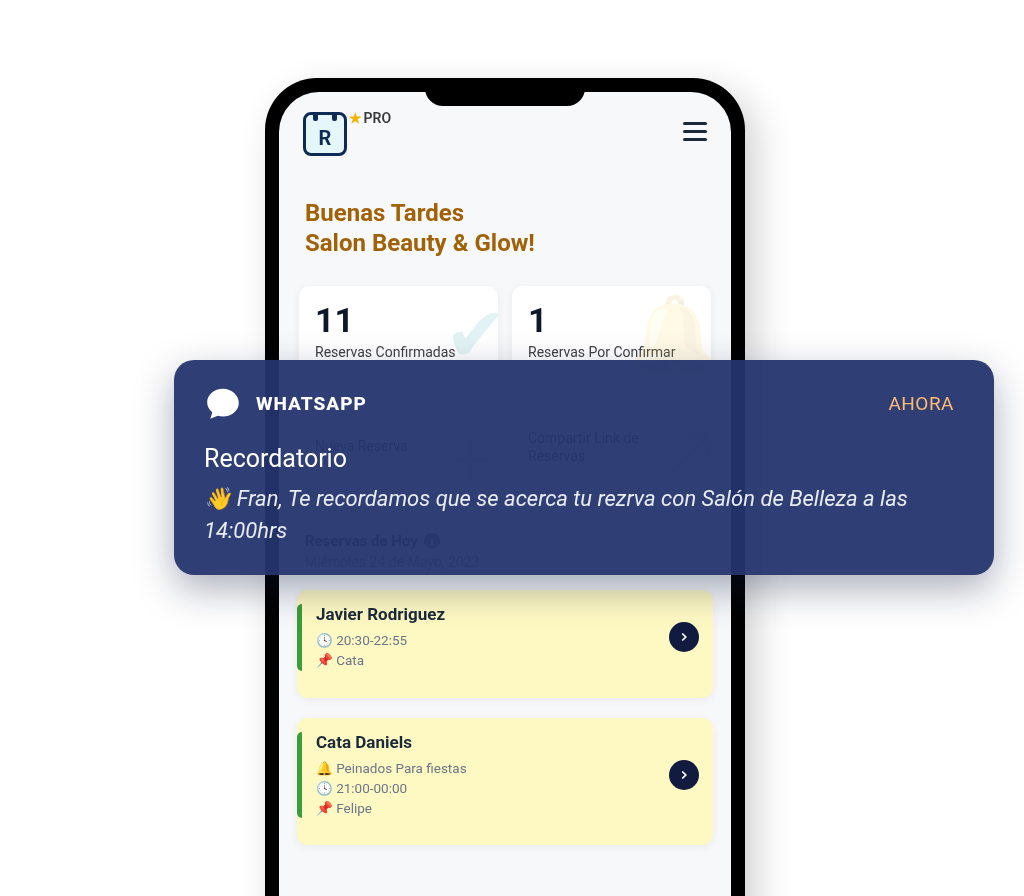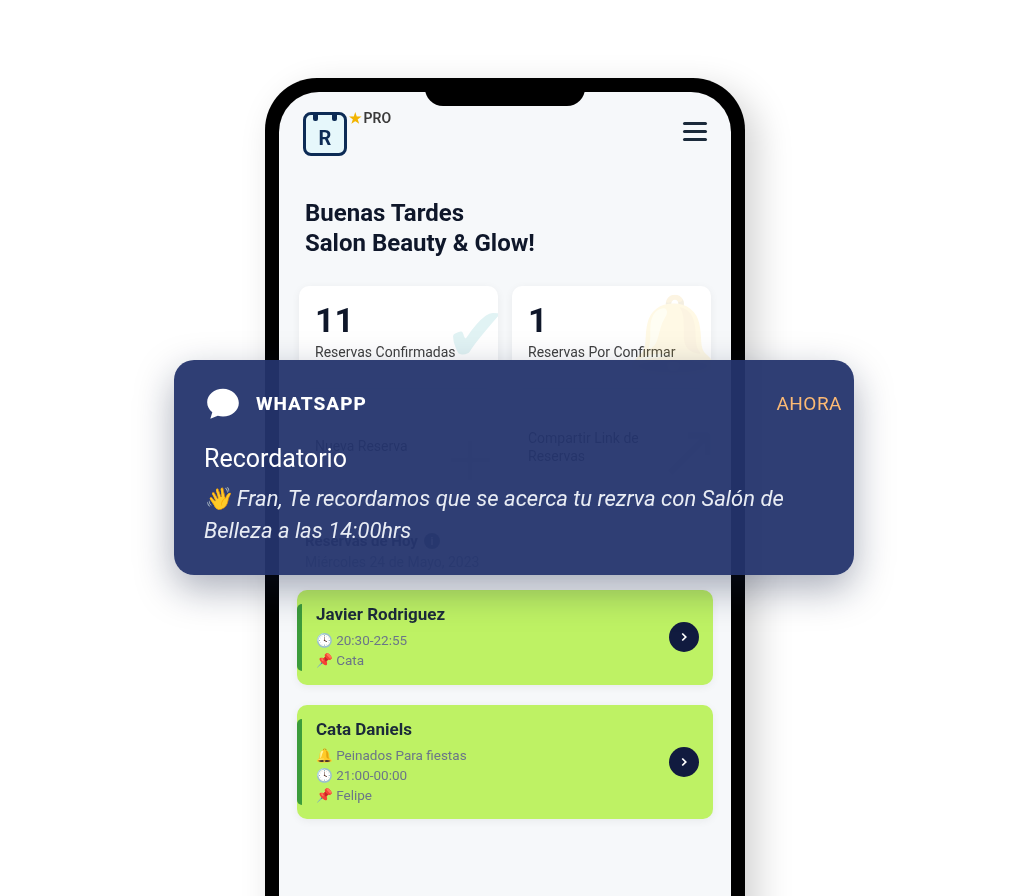--- a/index.html
+++ b/index.html
@@ -115,21 +115,21 @@
     height: 3px;
     background: #1b2a3a;
     border-radius: 2px;
   }
 
   .greeting {
     margin-top: 40px;
     padding: 0 8px;
     font-size: 24px;
     font-weight: 700;
-    color: #0f172a;
+    color: #a16207;
     line-height: 1.25;
   }
 
   
   .card-grid {
     display: grid;
     grid-template-columns: 1fr 1fr;
     gap: 14px;
     margin-top: 28px;
     padding: 0 2px;
@@ -189,24 +189,24 @@
     font-size: 11px;
     font-weight: 700;
   }
   .today-date {
     padding: 4px 8px 0 8px;
     font-size: 14px;
     color: #8c95a4;
   }
 
   .reservation {
-    background: #bef264;
+    background: #fef9c3;
     border-radius: 10px;
     margin-top: 20px;
-    padding: 14px 14px 14px 0;
+    padding: 14px 14px 27px 0;
     display: flex;
     align-items: center;
     box-shadow: 0 2px 8px rgba(0,0,0,0.06);
   }
   .reservation .stripe {
     width: 5px;
     align-self: stretch;
     background: #3c9c3b;
     border-radius: 10px 0 0 10px;
     margin-right: 14px;
@@ -233,25 +233,25 @@
     justify-content: center;
     cursor: pointer;
   }
   .reservation .chevron svg { width: 14px; height: 14px; fill: none; stroke: #fff; stroke-width: 3; }
 
   
   .notification {
     position: absolute;
     left: 174px;
     top: 360px;
-    width: 680px;
+    width: 820px;
     background: rgba(36,52,109,0.95);
     color: #fff;
     border-radius: 20px;
-    padding: 24px 12px 28px 30px;
+    padding: 24px 40px 28px 30px;
     box-shadow: 0 14px 38px rgba(15,25,60,0.35);
   }
   .notif-head {
     display: flex;
     align-items: center;
     justify-content: space-between;
   }
   .notif-app {
     display: flex;
     align-items: center;

